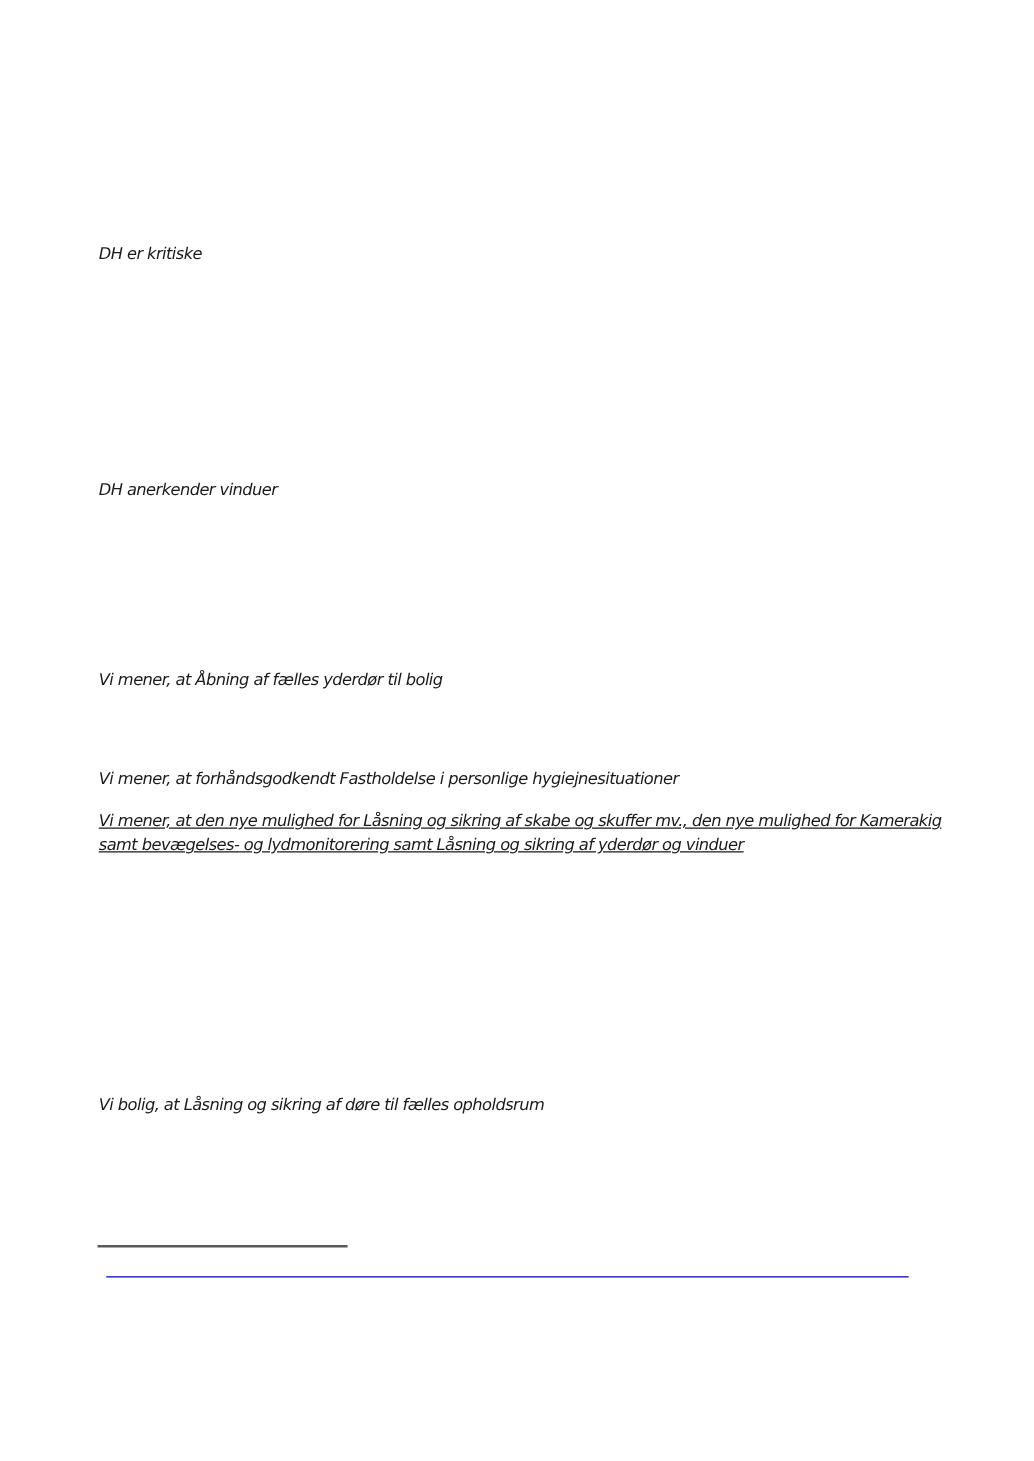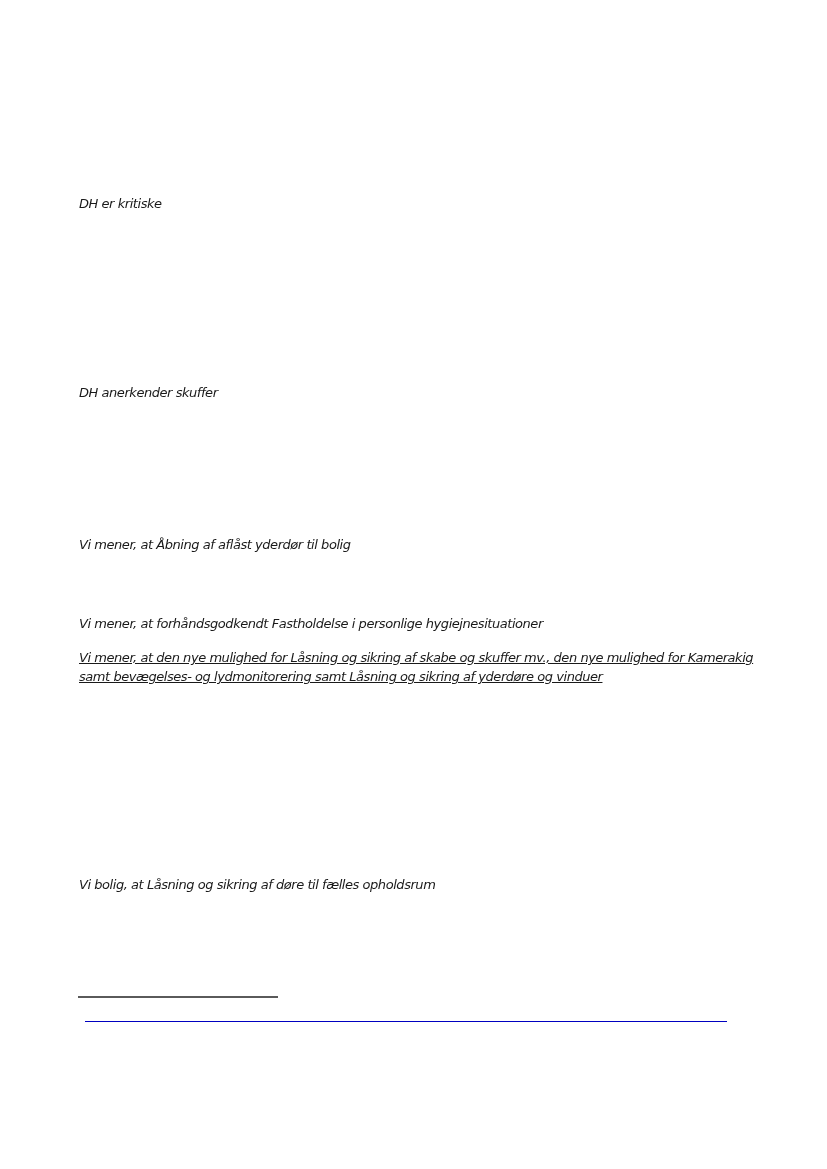--- a/index.html
+++ b/index.html
@@ -59,34 +59,34 @@
 </head>
 <body>
 
 <div class="page">
 
   <p class="para p1">
     <span class="line">DH er kritiske</span>
   </p>
 
   <p class="para p2">
-    <span class="line">DH anerkender skuffer</span>
+    <span class="line">DH anerkender vinduer</span>
   </p>
 
   <p class="para p3">
-    <span class="line">Vi mener, at Åbning af aflåst yderdør til bolig</span>
+    <span class="line">Vi mener, at Åbning af fælles yderdør til bolig</span>
   </p>
 
   <p class="para p4">
     <span class="line">Vi mener, at forhåndsgodkendt Fastholdelse i personlige hygiejnesituationer</span>
   </p>
 
   <p class="para p5">
     <span class="line">Vi mener, at den nye mulighed for Låsning og sikring af skabe og skuffer mv., den nye mulighed for Kamerakig</span>
-    <span class="line">samt bevægelses- og lydmonitorering samt Låsning og sikring af yderdøre og vinduer</span>
+    <span class="line">samt bevægelses- og lydmonitorering samt Låsning og sikring af yderdør og vinduer</span>
   </p>
 
   <p class="para p6">
     <span class="line">Vi bolig, at Låsning og sikring af døre til fælles opholdsrum</span>
   </p>
 
   <div class="footnote-rule"></div>
   <div class="blue-rule"></div>
 
 </div>

